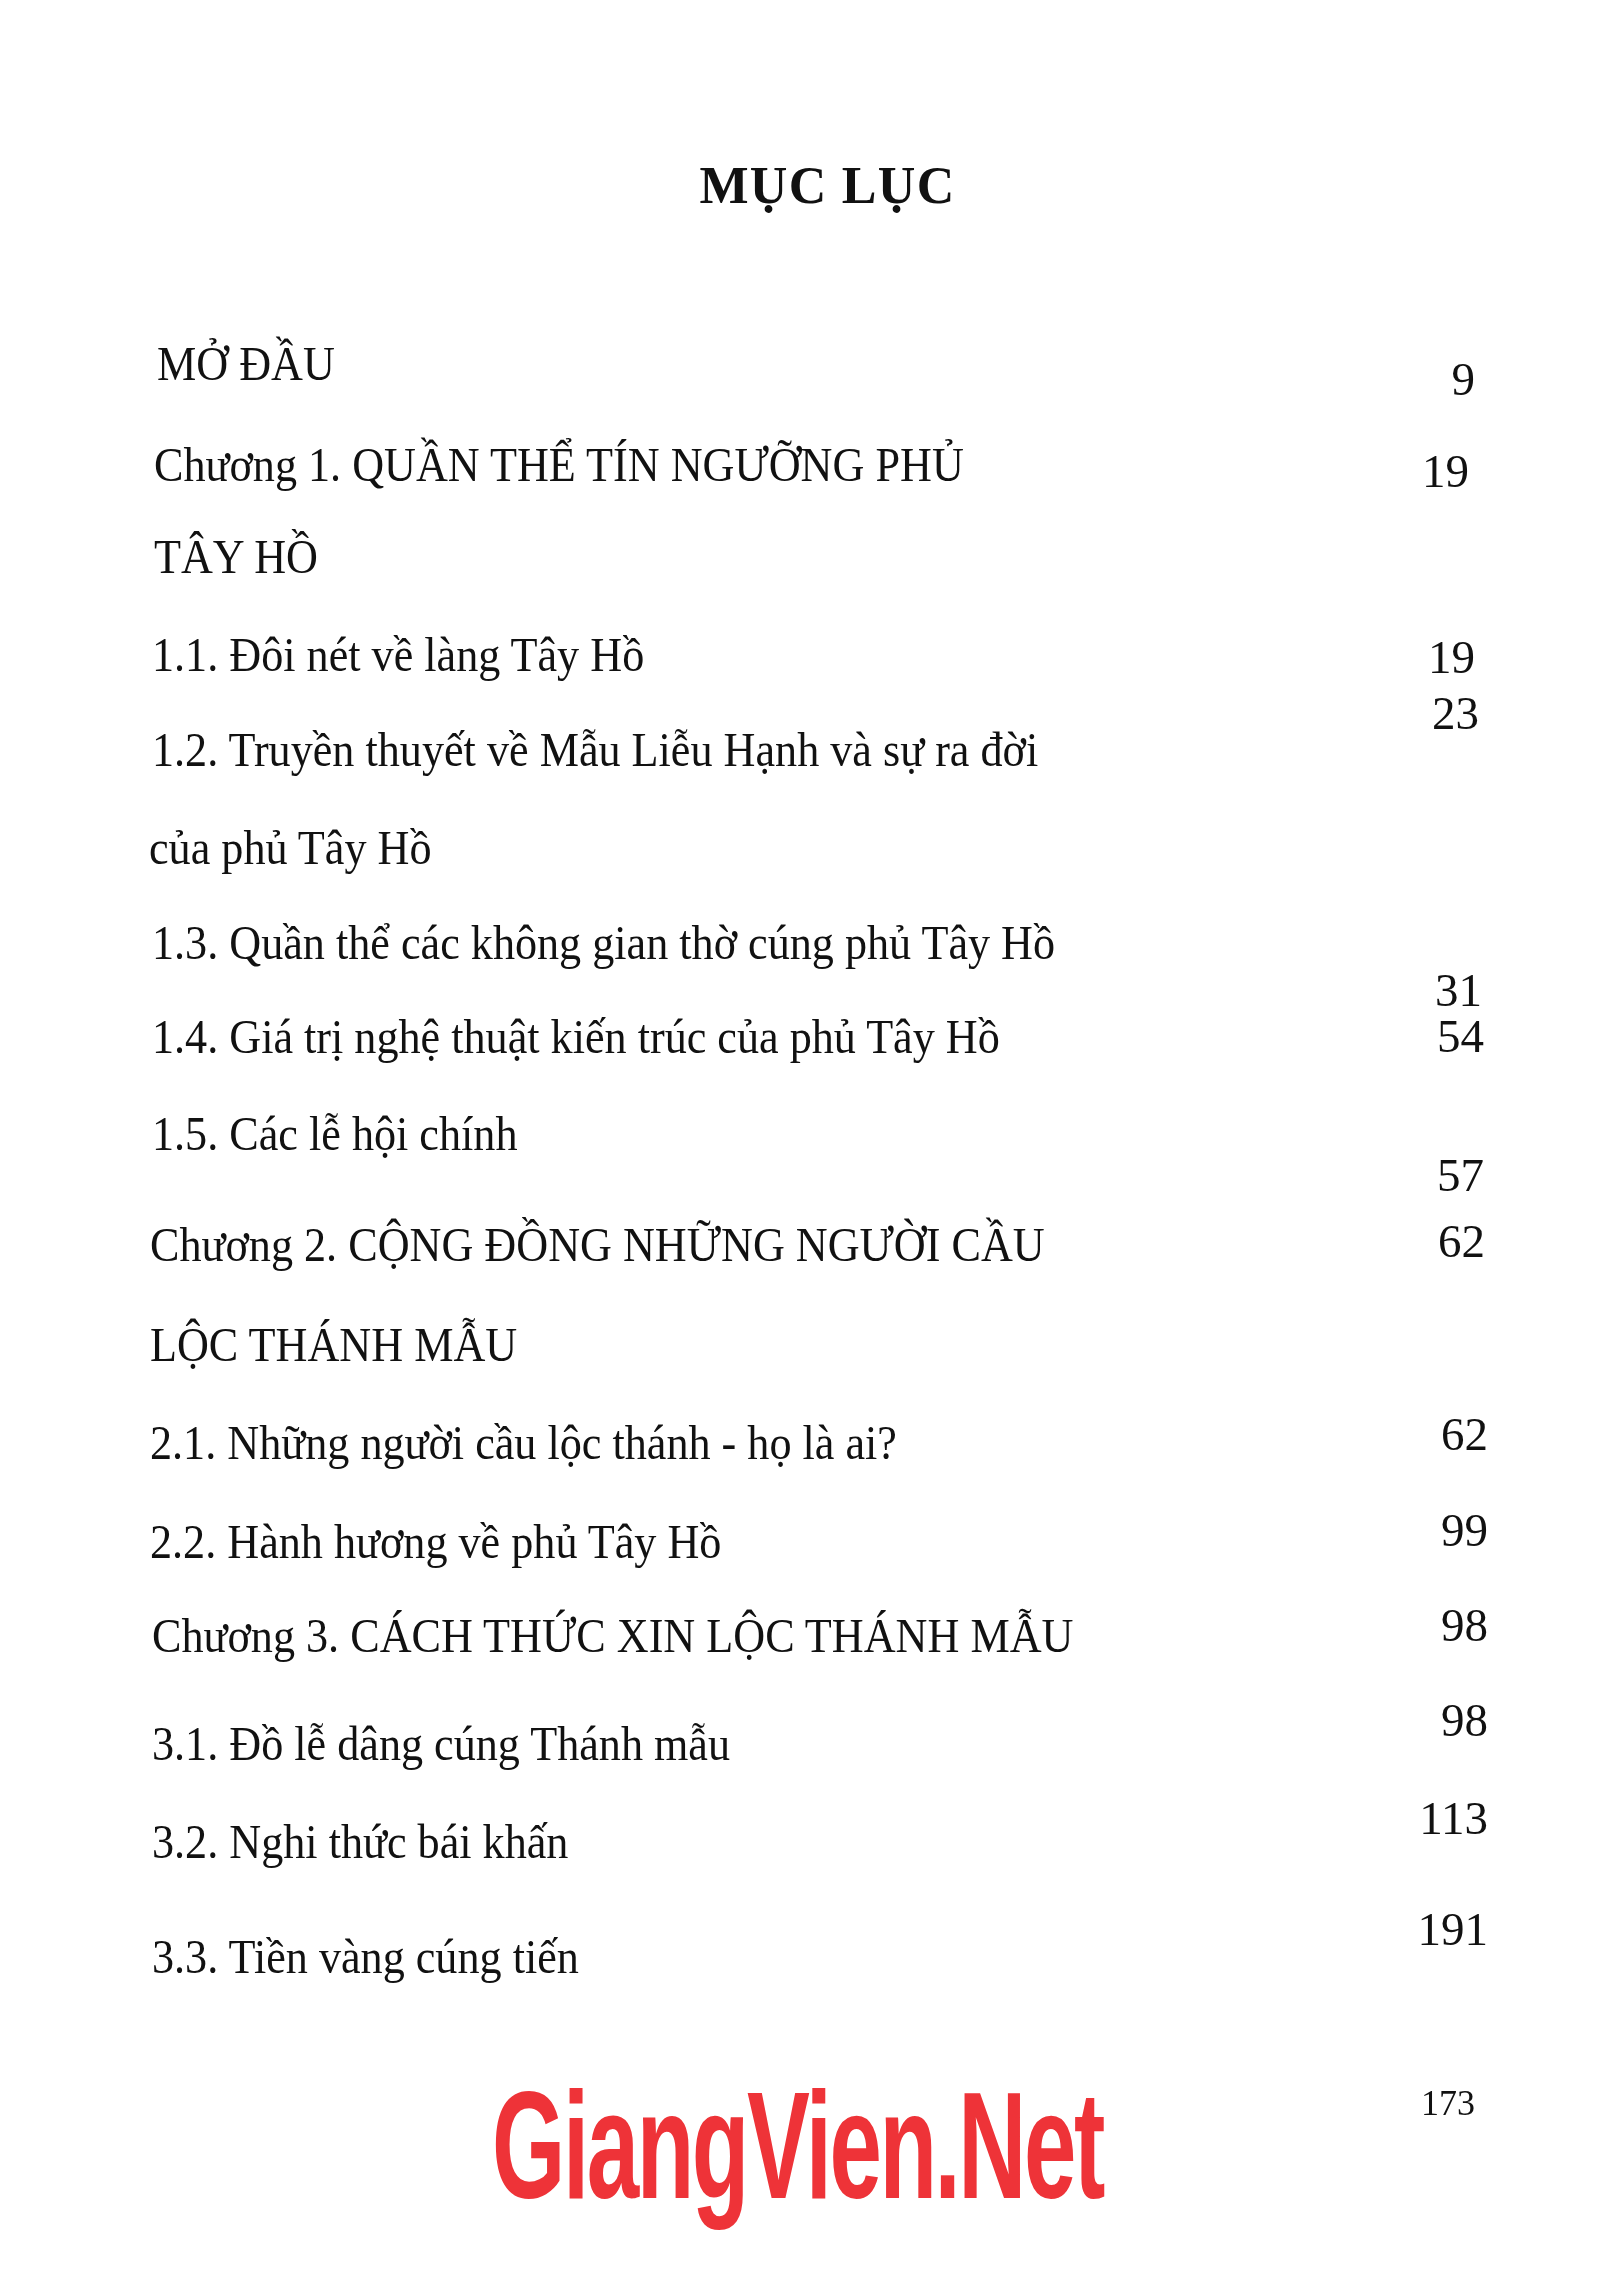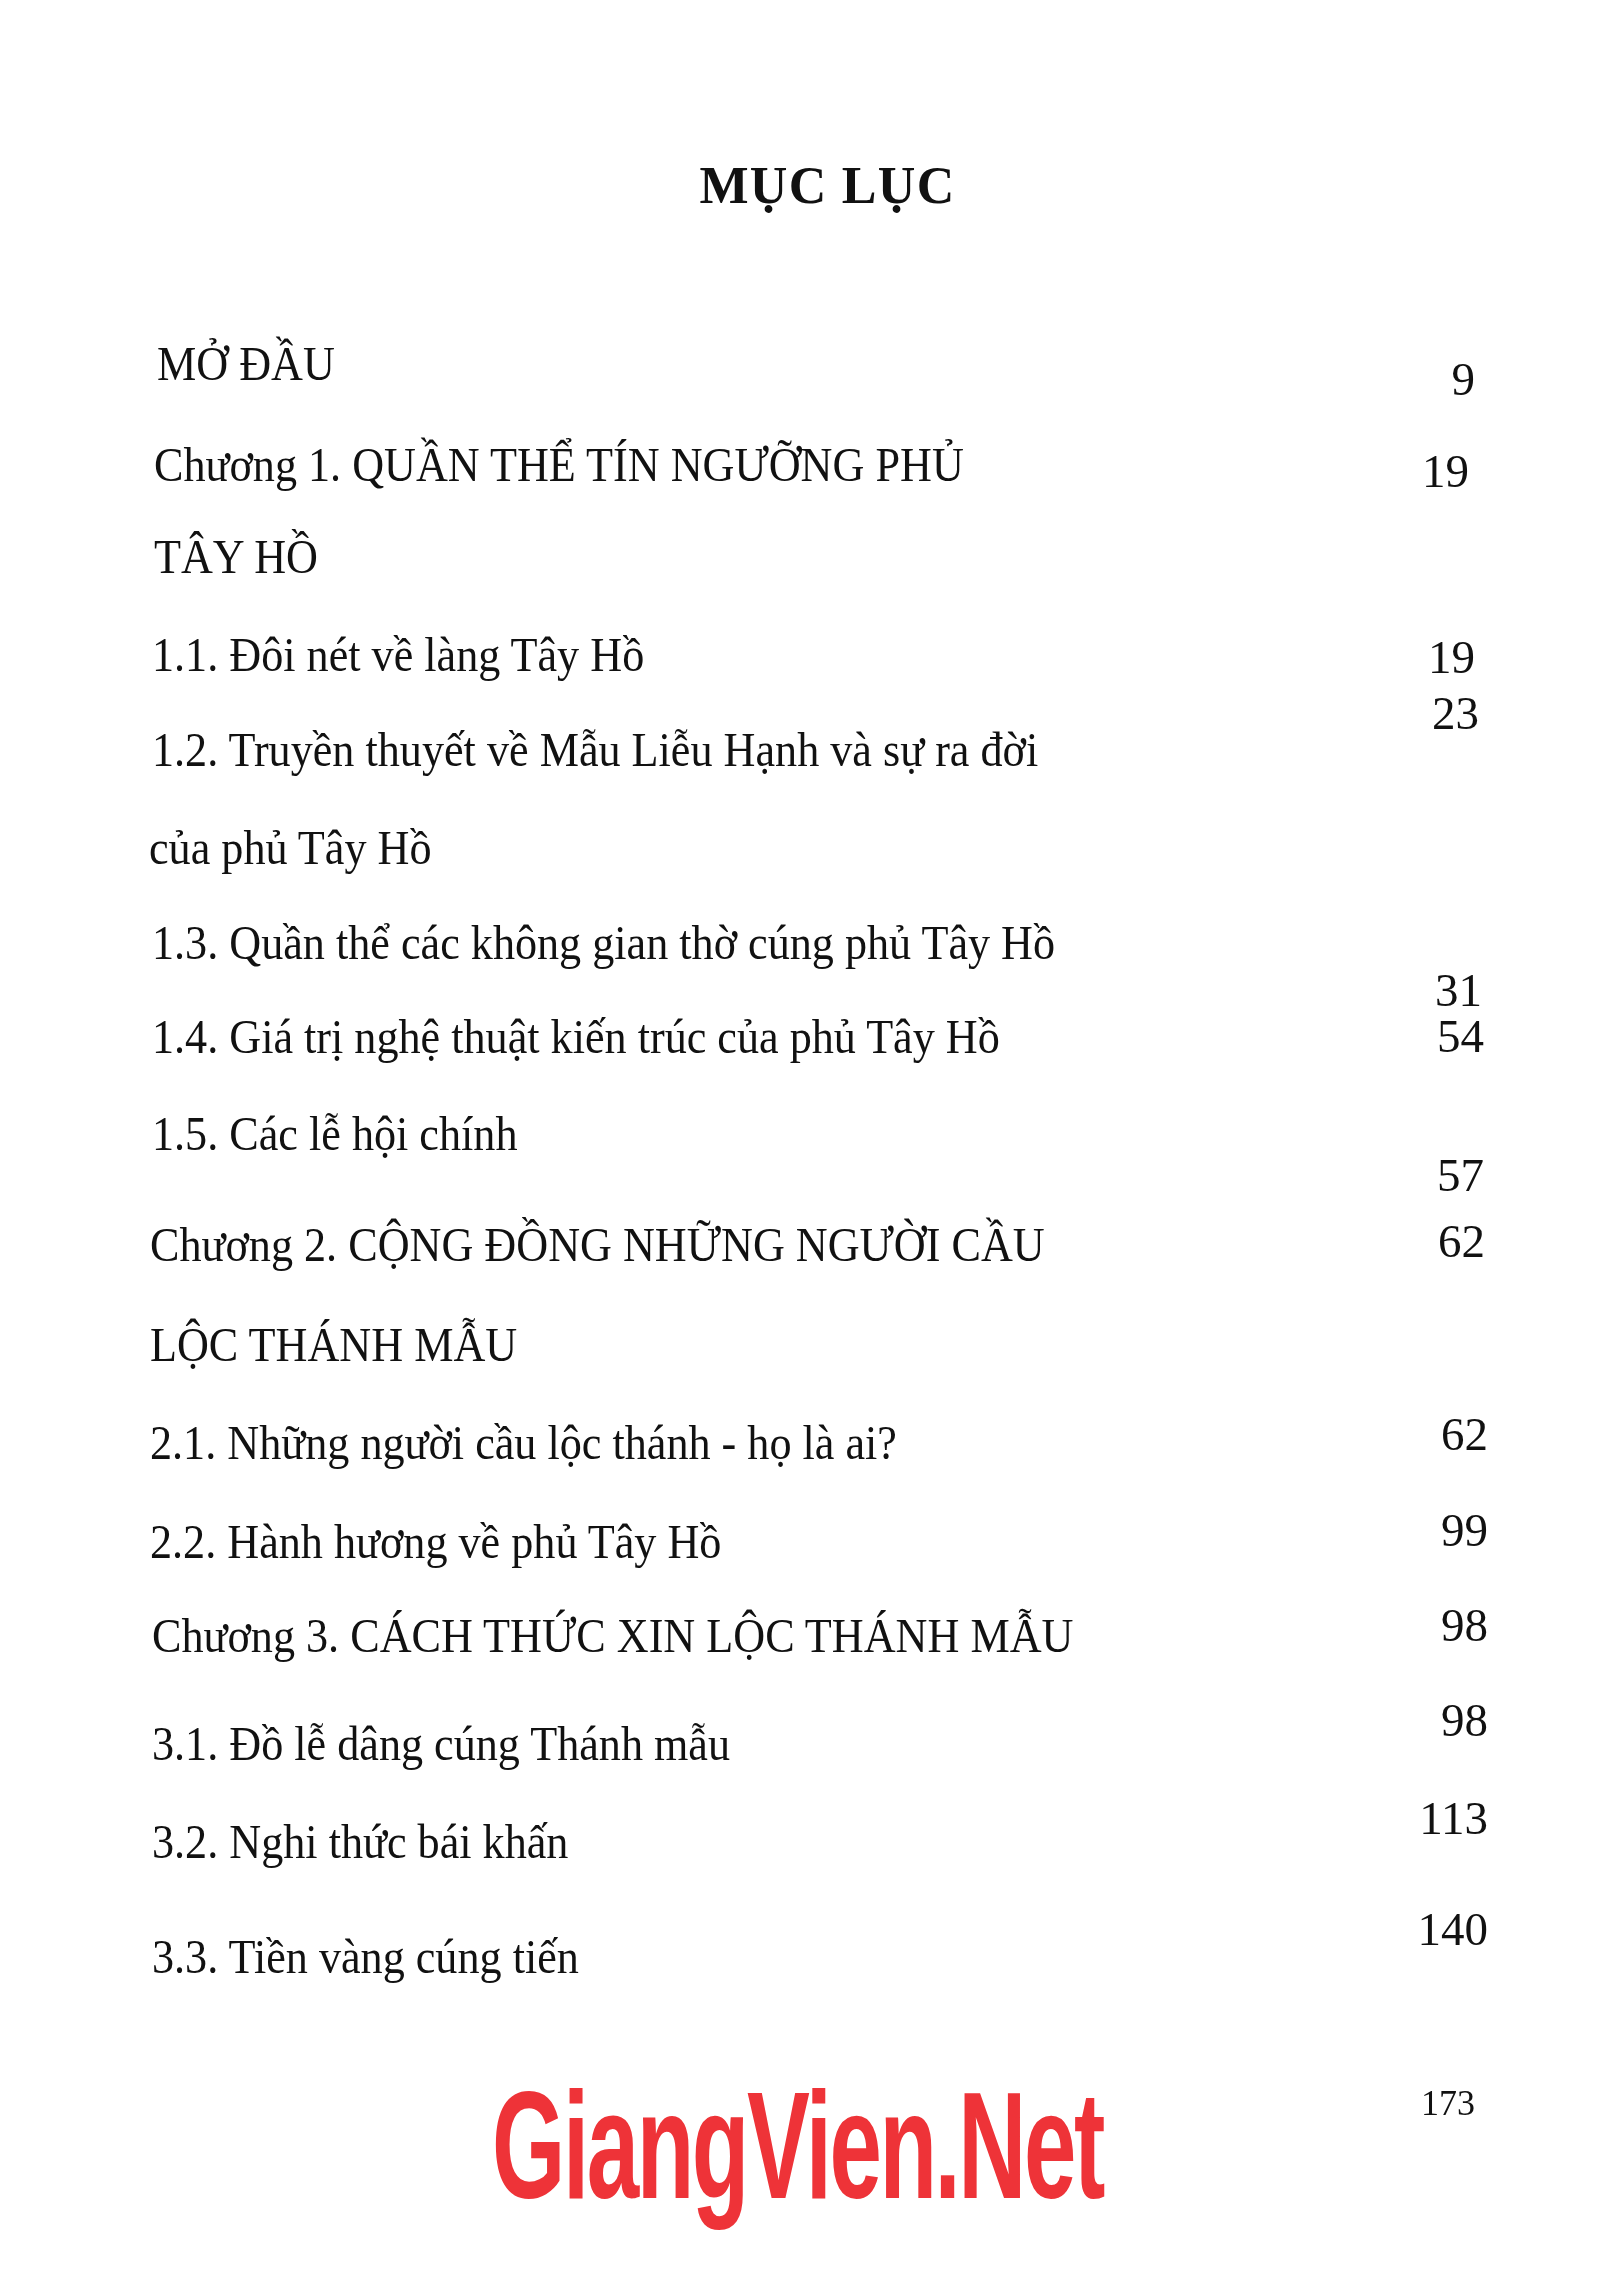--- a/index.html
+++ b/index.html
@@ -100,19 +100,19 @@
   <div class="toc-line" style="left:152px; top:1606px;">Chương 3. CÁCH THỨC XIN LỘC THÁNH MẪU</div>
   <div class="page-num" style="left:1357px; top:1596px;">98</div>
 
   <div class="toc-line" style="left:152px; top:1714px;">3.1. Đồ lễ dâng cúng Thánh mẫu</div>
   <div class="page-num" style="left:1357px; top:1691px;">98</div>
 
   <div class="toc-line" style="left:152px; top:1812px;">3.2. Nghi thức bái khấn</div>
   <div class="page-num" style="left:1357px; top:1789px;">113</div>
 
   <div class="toc-line" style="left:152px; top:1927px;">3.3. Tiền vàng cúng tiến</div>
-  <div class="page-num" style="left:1357px; top:1900px;">140</div>
+  <div class="page-num" style="left:1357px; top:1900px;">191</div>
 
   <div class="watermark">GiangVien.Net</div>
   <div class="folio">173</div>
 
 </div>
 
 
 </body></html>

